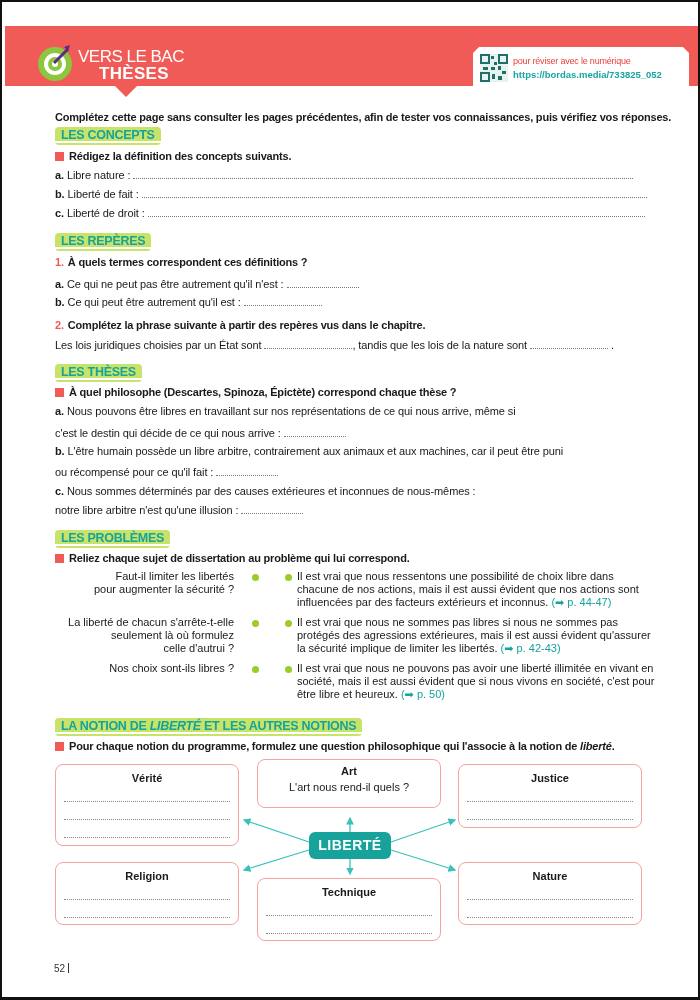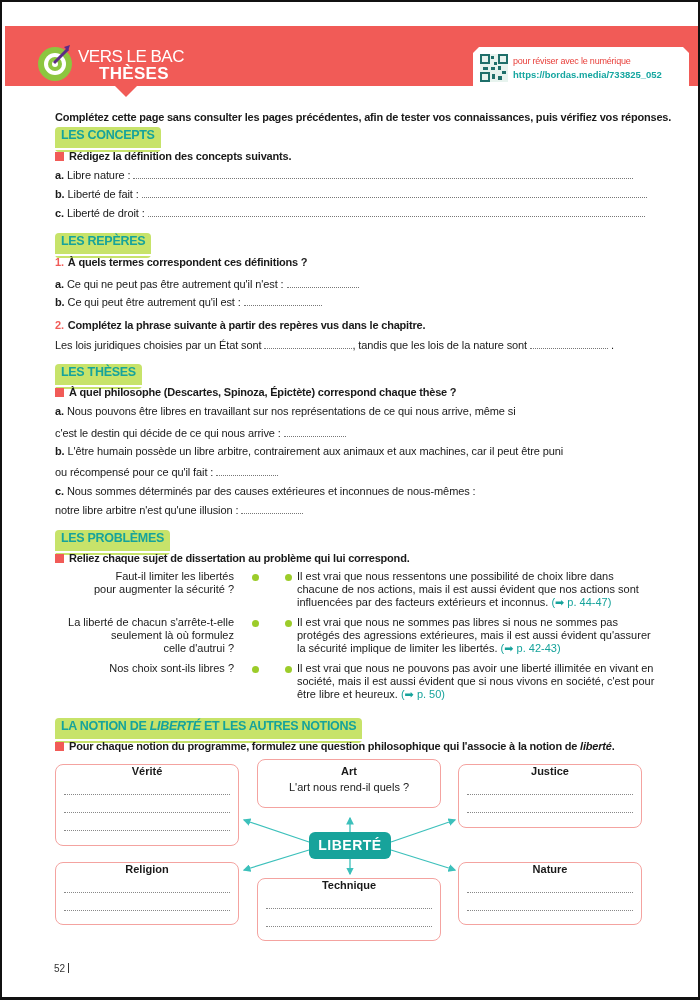--- a/index.html
+++ b/index.html
@@ -22,40 +22,40 @@
 
   .qr-card { position: absolute; left: 473px; top: 47px; width: 216px; height: 40px; background: #fff;
     clip-path: polygon(6px 0, 210px 0, 216px 6px, 216px 40px, 0 40px, 0 6px); }
   .qr { position: absolute; left: 480px; top: 54px; width: 28px; height: 28px; background: #e7f3ee; }
   .qr-label { position: absolute; left: 513px; top: 56px; font-size: 9px; color: #e8413c; letter-spacing: -0.2px; }
   .qr-url { position: absolute; left: 513px; top: 69px; font-size: 9.5px; color: #15a6a0; font-weight: bold; }
 
   
   .intro { position: absolute; left: 55px; top: 111px; font-size: 11px; font-weight: bold; letter-spacing: -0.2px; }
 
-  .badge { position: absolute; height: 25px; padding: 0 6px; background: #c7e36a; border-radius: 4px;
+  .badge { position: absolute; height: 18px; padding: 0 6px; background: #c7e36a; border-radius: 4px;
     color: #16a39b; font-weight: bold; font-size: 12.5px; line-height: 16px; letter-spacing: -0.3px; }
   .badge::after { content: ""; position: absolute; left: 0; right: 0; bottom: 2px; height: 2px; background: #fff; }
 
   .sq { display: inline-block; width: 9px; height: 9px; background: #f15b57; margin-right: 5px; vertical-align: -1px; }
   .q { position: absolute; left: 55px; font-size: 11px; font-weight: bold; letter-spacing: -0.2px; white-space: nowrap; }
   .num { color: #f15b57; font-weight: bold; margin-right: 4px; }
   .line { position: absolute; left: 55px; font-size: 11px; letter-spacing: -0.1px; white-space: nowrap; }
   .line b { font-weight: bold; }
   .dots { display: inline-block; border-bottom: 1px dotted #777; height: 9px; vertical-align: baseline; }
 
   
   .subj { position: absolute; right: 466px; font-size: 11px; text-align: right; line-height: 13px; }
   .dot { position: absolute; width: 7px; height: 7px; border-radius: 50%; background: #9ccc2a; }
   .prob { position: absolute; left: 297px; width: 360px; font-size: 11px; line-height: 13px; }
   .arrow-ref { color: #16a39b; margin-top: 44px; }
 
   
   .nbox { position: absolute; border: 1.5px solid #f4a3a0; border-radius: 8px; background: #fff; }
-  .nbox .nt { text-align: center; font-weight: bold; font-size: 11px; }
+  .nbox .nt { text-align: center; font-weight: bold; font-size: 11px; margin-top: 7px; }
   .nbox .nq { text-align: center; font-size: 11px; margin-top: 6px; }
   .nbox .dl { margin: 10px 8px 0 8px; border-bottom: 1px dotted #888; height: 8px; }
   .center-pill { position: absolute; left: 309px; top: 832px; width: 82px; height: 27px; background: #17a39b;
     border-radius: 6px; color: #fff; font-weight: bold; font-size: 14px; text-align: center; line-height: 27px; letter-spacing: 0.5px; }
   svg.conn { position: absolute; left: 0; top: 0; }
 
   .pagenum { position: absolute; left: 54px; top: 963px; font-size: 10px; color: #333; }
   .pagenum::after { content: ""; display: inline-block; width: 1px; height: 10px; background: #333; margin-left: 3px; vertical-align: -1px; }
 </style>
 </head>

